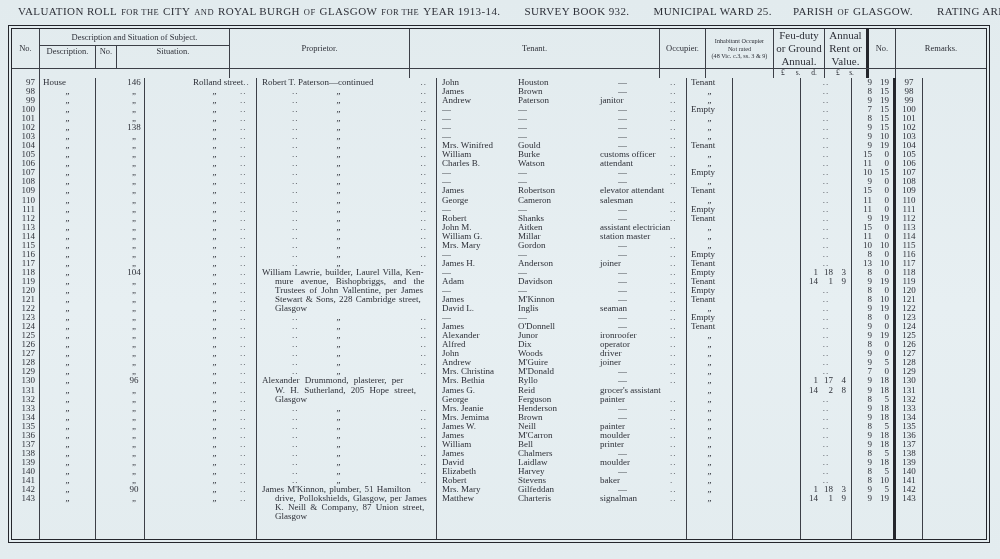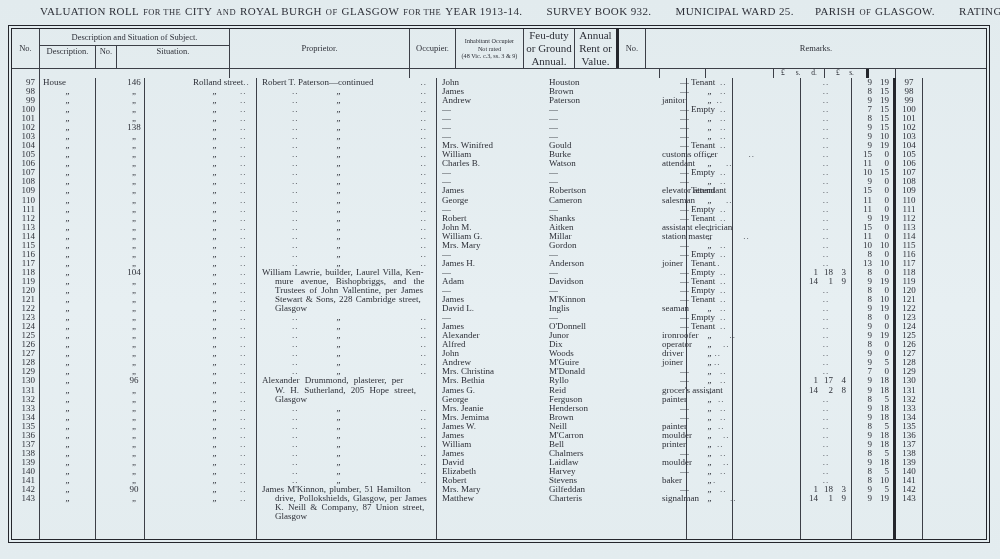--- a/index.html
+++ b/index.html
@@ -9,21 +9,21 @@
     font-family:"Liberation Serif","DejaVu Serif",serif;
     color:#2e3038;
     overflow:hidden;
   }
   .paper{
     position:relative;width:1000px;height:559px;
     background:linear-gradient(180deg,#e2ebee 0%,#e7eff2 55%,#e3ecef 100%);
   }
   
   .titleline{
-    position:absolute;top:5px;left:40px;right:4px;
+    position:absolute;top:5px;left:18px;right:4px;
     display:flex;align-items:baseline;white-space:nowrap;
   }
   .seg{margin-left:5px;letter-spacing:.4px;}
   .seg:first-child{margin-left:0;}
   .seg-lg{font-size:11px;}
   .seg-sm{font-size:8.5px;}
   
   .vtable{
     position:absolute;left:8px;top:25px;width:982px;height:518px;
     box-sizing:border-box;border:4px double #24262c;
@@ -69,21 +69,21 @@
   .sit-main.ctr{padding-left:0;text-align:center;}
   .dots{flex:0 0 16px;letter-spacing:1px;color:#3a3c44;}
   .cprop{padding:0 5px 0 5px;}
   .cprop.flexed{display:flex;}
   .pt{display:inline-block;}
   .ind{padding-left:13px;}
   .spacer{flex:1 1 auto;}
   .pd1{margin-left:30px;letter-spacing:1px;}
   .pd2{margin-left:38px;}
   .pd3{margin-right:4px;letter-spacing:1px;}
-  .cten{display:flex;padding-left:5px;gap:31px;}
+  .cten{display:flex;padding-left:5px;}
   .tf{flex:0 0 76px;}
   .tl{flex:0 0 82px;}
   .to{flex:1 1 auto;}
   .to.dash{padding-left:18px;}
   .td{flex:0 0 16px;letter-spacing:1px;color:#3a3c44;}
   .cocc{padding-left:4px;}
   .cocc.ctr{padding-left:0;}
   .cfeu{display:flex;}
   .feu-dots{width:100%;text-align:center;letter-spacing:1px;color:#3a3c44;}
   .fl{flex:0 0 17px;text-align:right;}
@@ -136,20 +136,23 @@
               <span>No.</span>
             </div>
           <div style="flex:1;">
               <span>Situation.</span>
             </div>
         </div>
       </div>
       <div class="hc w5">
           <span>Proprietor.</span>
         </div>
+      <div class="hc w6">
+          <span>Tenant.</span>
+        </div>
       <div class="hc w7">
           <span>Occupier.</span>
         </div>
       <div class="hc w8 hsmall">
         <div>Inhabitant Occupier</div>
         <div>Not rated</div>
         <div>(48 Vic. c.3, ss. 3 &amp; 9)</div>
       </div>
       <div class="hc w9 hmid">
         <div>Feu-duty</div>

